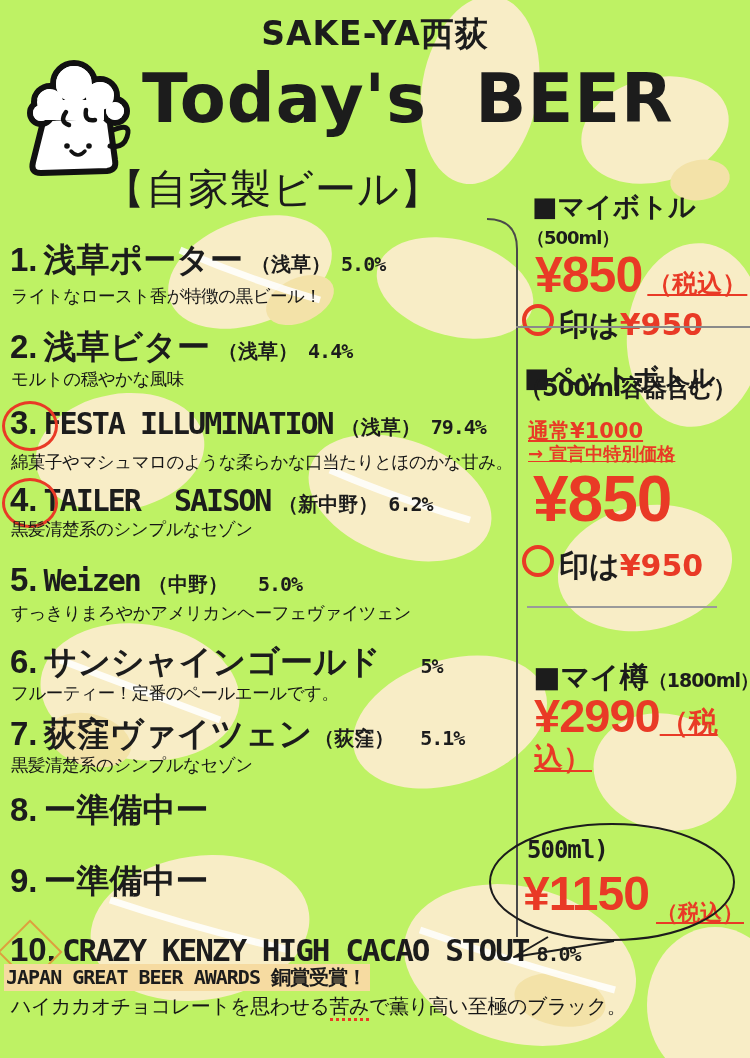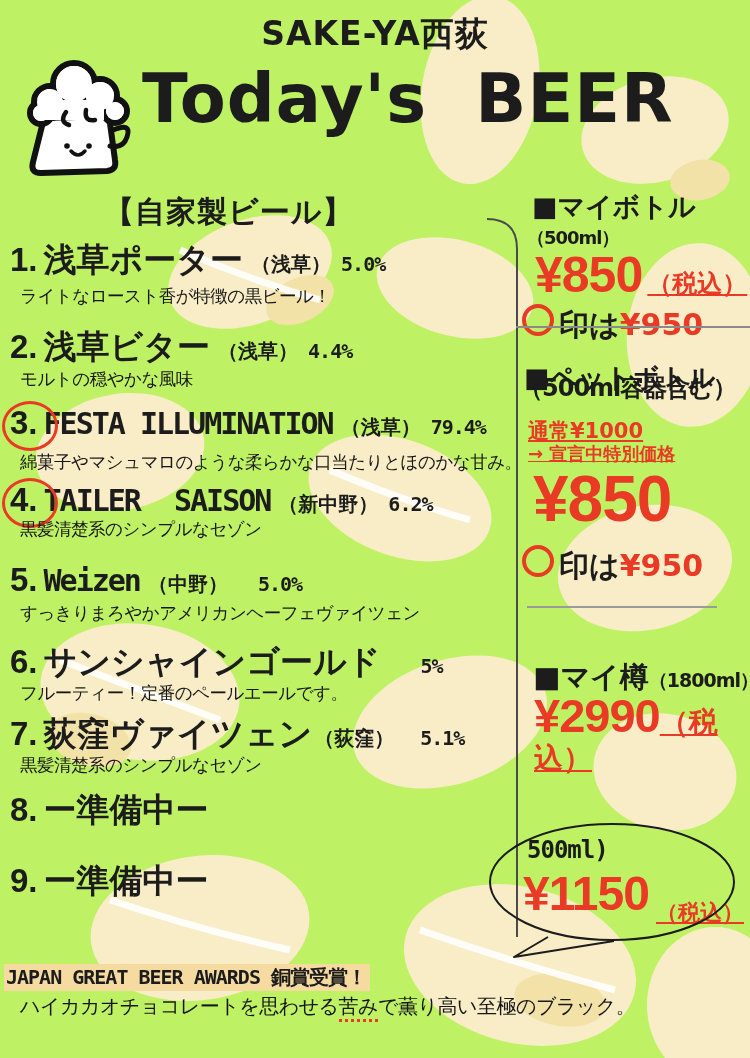--- a/index.html
+++ b/index.html
@@ -17,30 +17,30 @@
   }
   svg.layer{position:absolute;left:0;top:0;width:750px;height:1058px;}
   .leaves{z-index:0;}
   .overlay{z-index:3;pointer-events:none;}
   .abs{position:absolute;z-index:2;white-space:nowrap;}
 
   
   .shop-name{left:0;top:12px;width:750px;text-align:center;font-size:33px;font-weight:900;letter-spacing:1px;}
   .page-title{left:142px;top:60px;font-size:67px;font-weight:900;letter-spacing:1px;word-spacing:24px;}
   .mug{left:14px;top:50px;width:126px;height:136px;}
-  .section-title{left:104px;top:192px;font-size:30px;font-weight:700;letter-spacing:1px;}
+  .section-title{left:104px;top:162px;font-size:41px;font-weight:400;letter-spacing:1px;}
 
   
   .item-title{left:10px;font-size:33px;font-weight:800;display:flex;align-items:baseline;}
   .item-title .num{font-family:"Liberation Sans",sans-serif;font-weight:800;margin-right:6px;position:relative;}
   .name.en{font-family:"DejaVu Sans Mono",monospace;font-size:30px;letter-spacing:-2px;font-weight:800;}
   .name.wide{word-spacing:18px;}
   .origin{font-size:20px;font-weight:800;margin-left:8px;}
   .abv{font-size:20px;font-weight:700;font-family:"DejaVu Sans Mono",monospace;margin-left:10px;letter-spacing:-1px;}
-  .item-desc{left:20px;font-size:17.5px;letter-spacing:-0.5px;color:#161616;}
+  .item-desc{left:11px;font-size:17.5px;letter-spacing:-0.5px;color:#161616;font-family:Liberation Serif, serif;}
   .circled::after{content:"";position:absolute;left:-8px;top:-3px;width:50px;height:44px;
     border:3px solid var(--red);border-radius:50%;}
   .diamonded{margin-right:10px;}
   .diamonded::after{content:"";position:absolute;left:-3px;top:-2px;width:42px;height:42px;
     border:2.5px solid var(--gold);transform:rotate(45deg);}
   .stout-title .name{font-size:31px;}
   .stout-title .abv{font-size:20px;margin-left:8px;}
   .award{left:4px;font-size:20px;font-weight:700;font-family:"DejaVu Sans Mono",monospace;letter-spacing:-1px;}
   .award span{background:var(--highlight);padding:1px 4px 2px 2px;}
   .marked{border-bottom:3px dotted var(--red);padding-bottom:1px;}
@@ -184,20 +184,25 @@
   <div class="abs item-title" style="top:788px">
     <span class="num">8.</span>
     <span class="name jp">ー準備中ー</span>
   </div>
 
   <div class="abs item-title" style="top:859px">
     <span class="num">9.</span>
     <span class="name jp">ー準備中ー</span>
   </div>
 
+  <div class="abs item-title stout-title" style="top:931px">
+    <span class="num diamonded">10.</span>
+    <span class="name en">CRAZY KENZY HIGH CACAO STOUT</span>
+    <span class="abv">8.0%</span>
+  </div>
   <div class="abs award" style="top:964px">
     <span>JAPAN GREAT BEER AWARDS 銅賞受賞！</span>
   </div>
   <div class="abs item-desc" style="top:993px;font-size:20px">
     <span>ハイカカオチョコレートを思わせる</span><span class="marked">苦み</span><span>で薫り高い至極のブラック。</span>
   </div>
 
   <div class="abs p-label" style="left:532px;top:189px">■マイボトル</div>
   <div class="abs p-size" style="left:527px;top:226px">（500ml）</div>
   <div class="abs" style="left:535px;top:246px">

